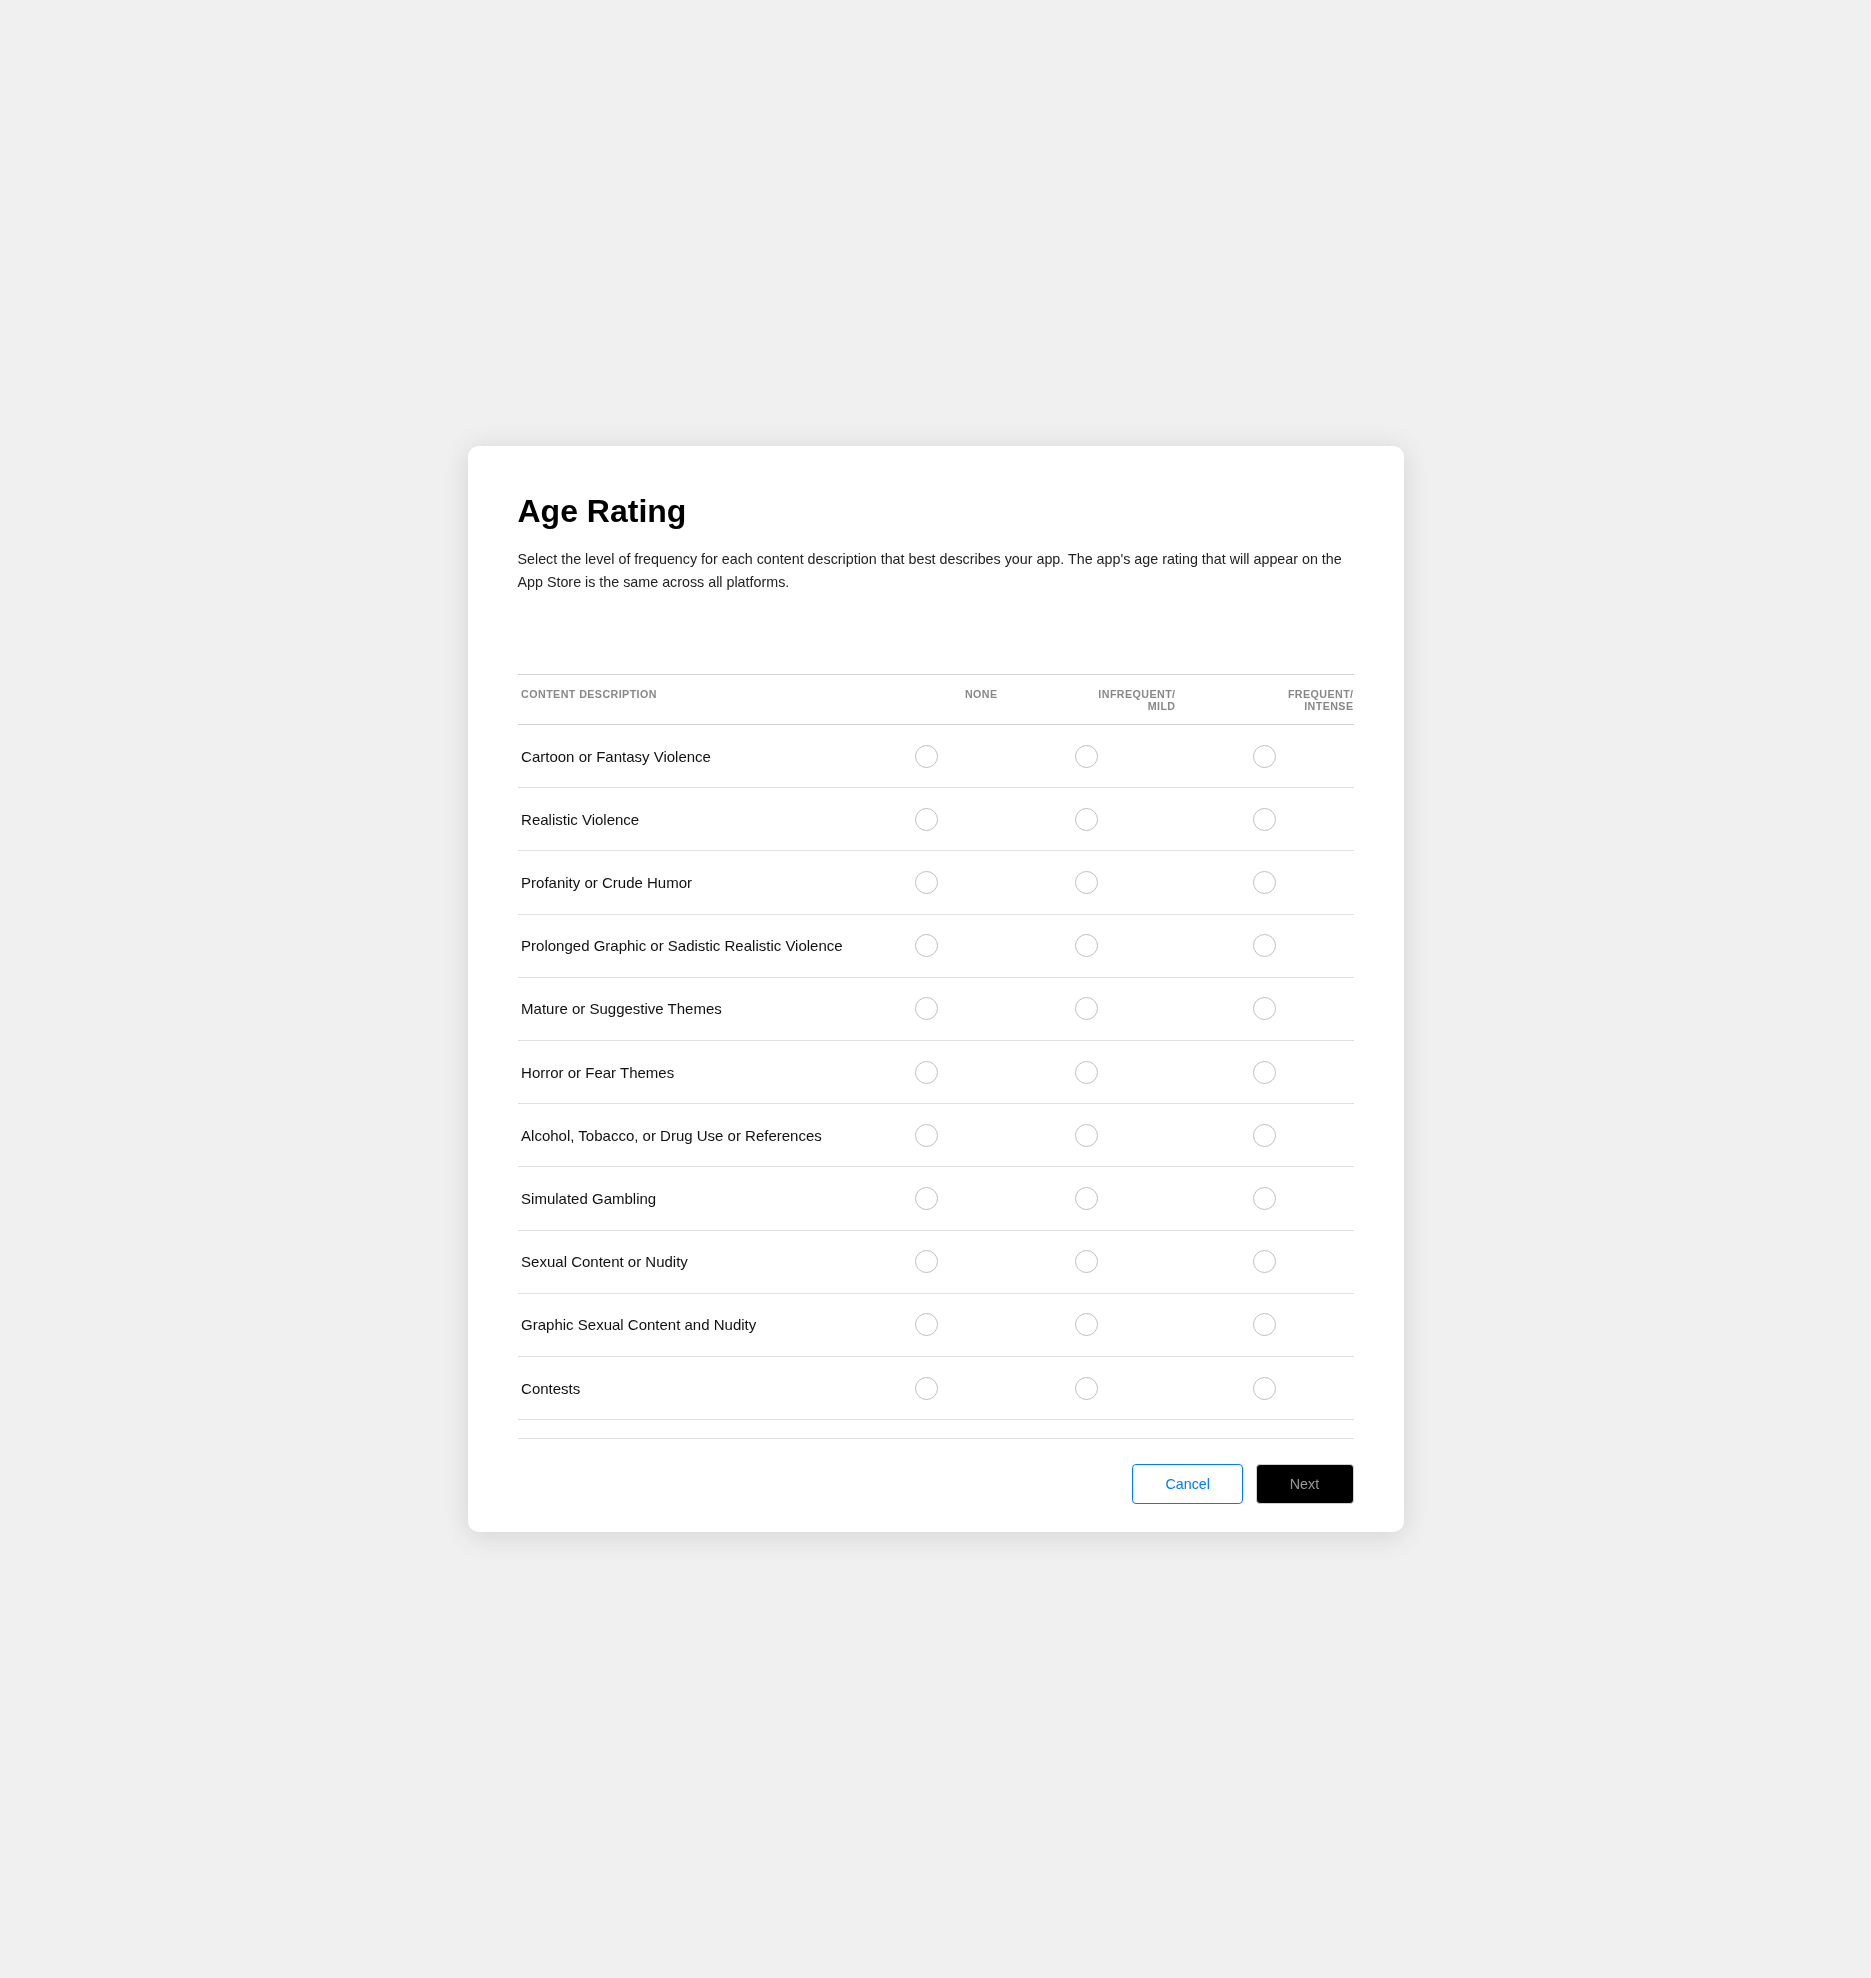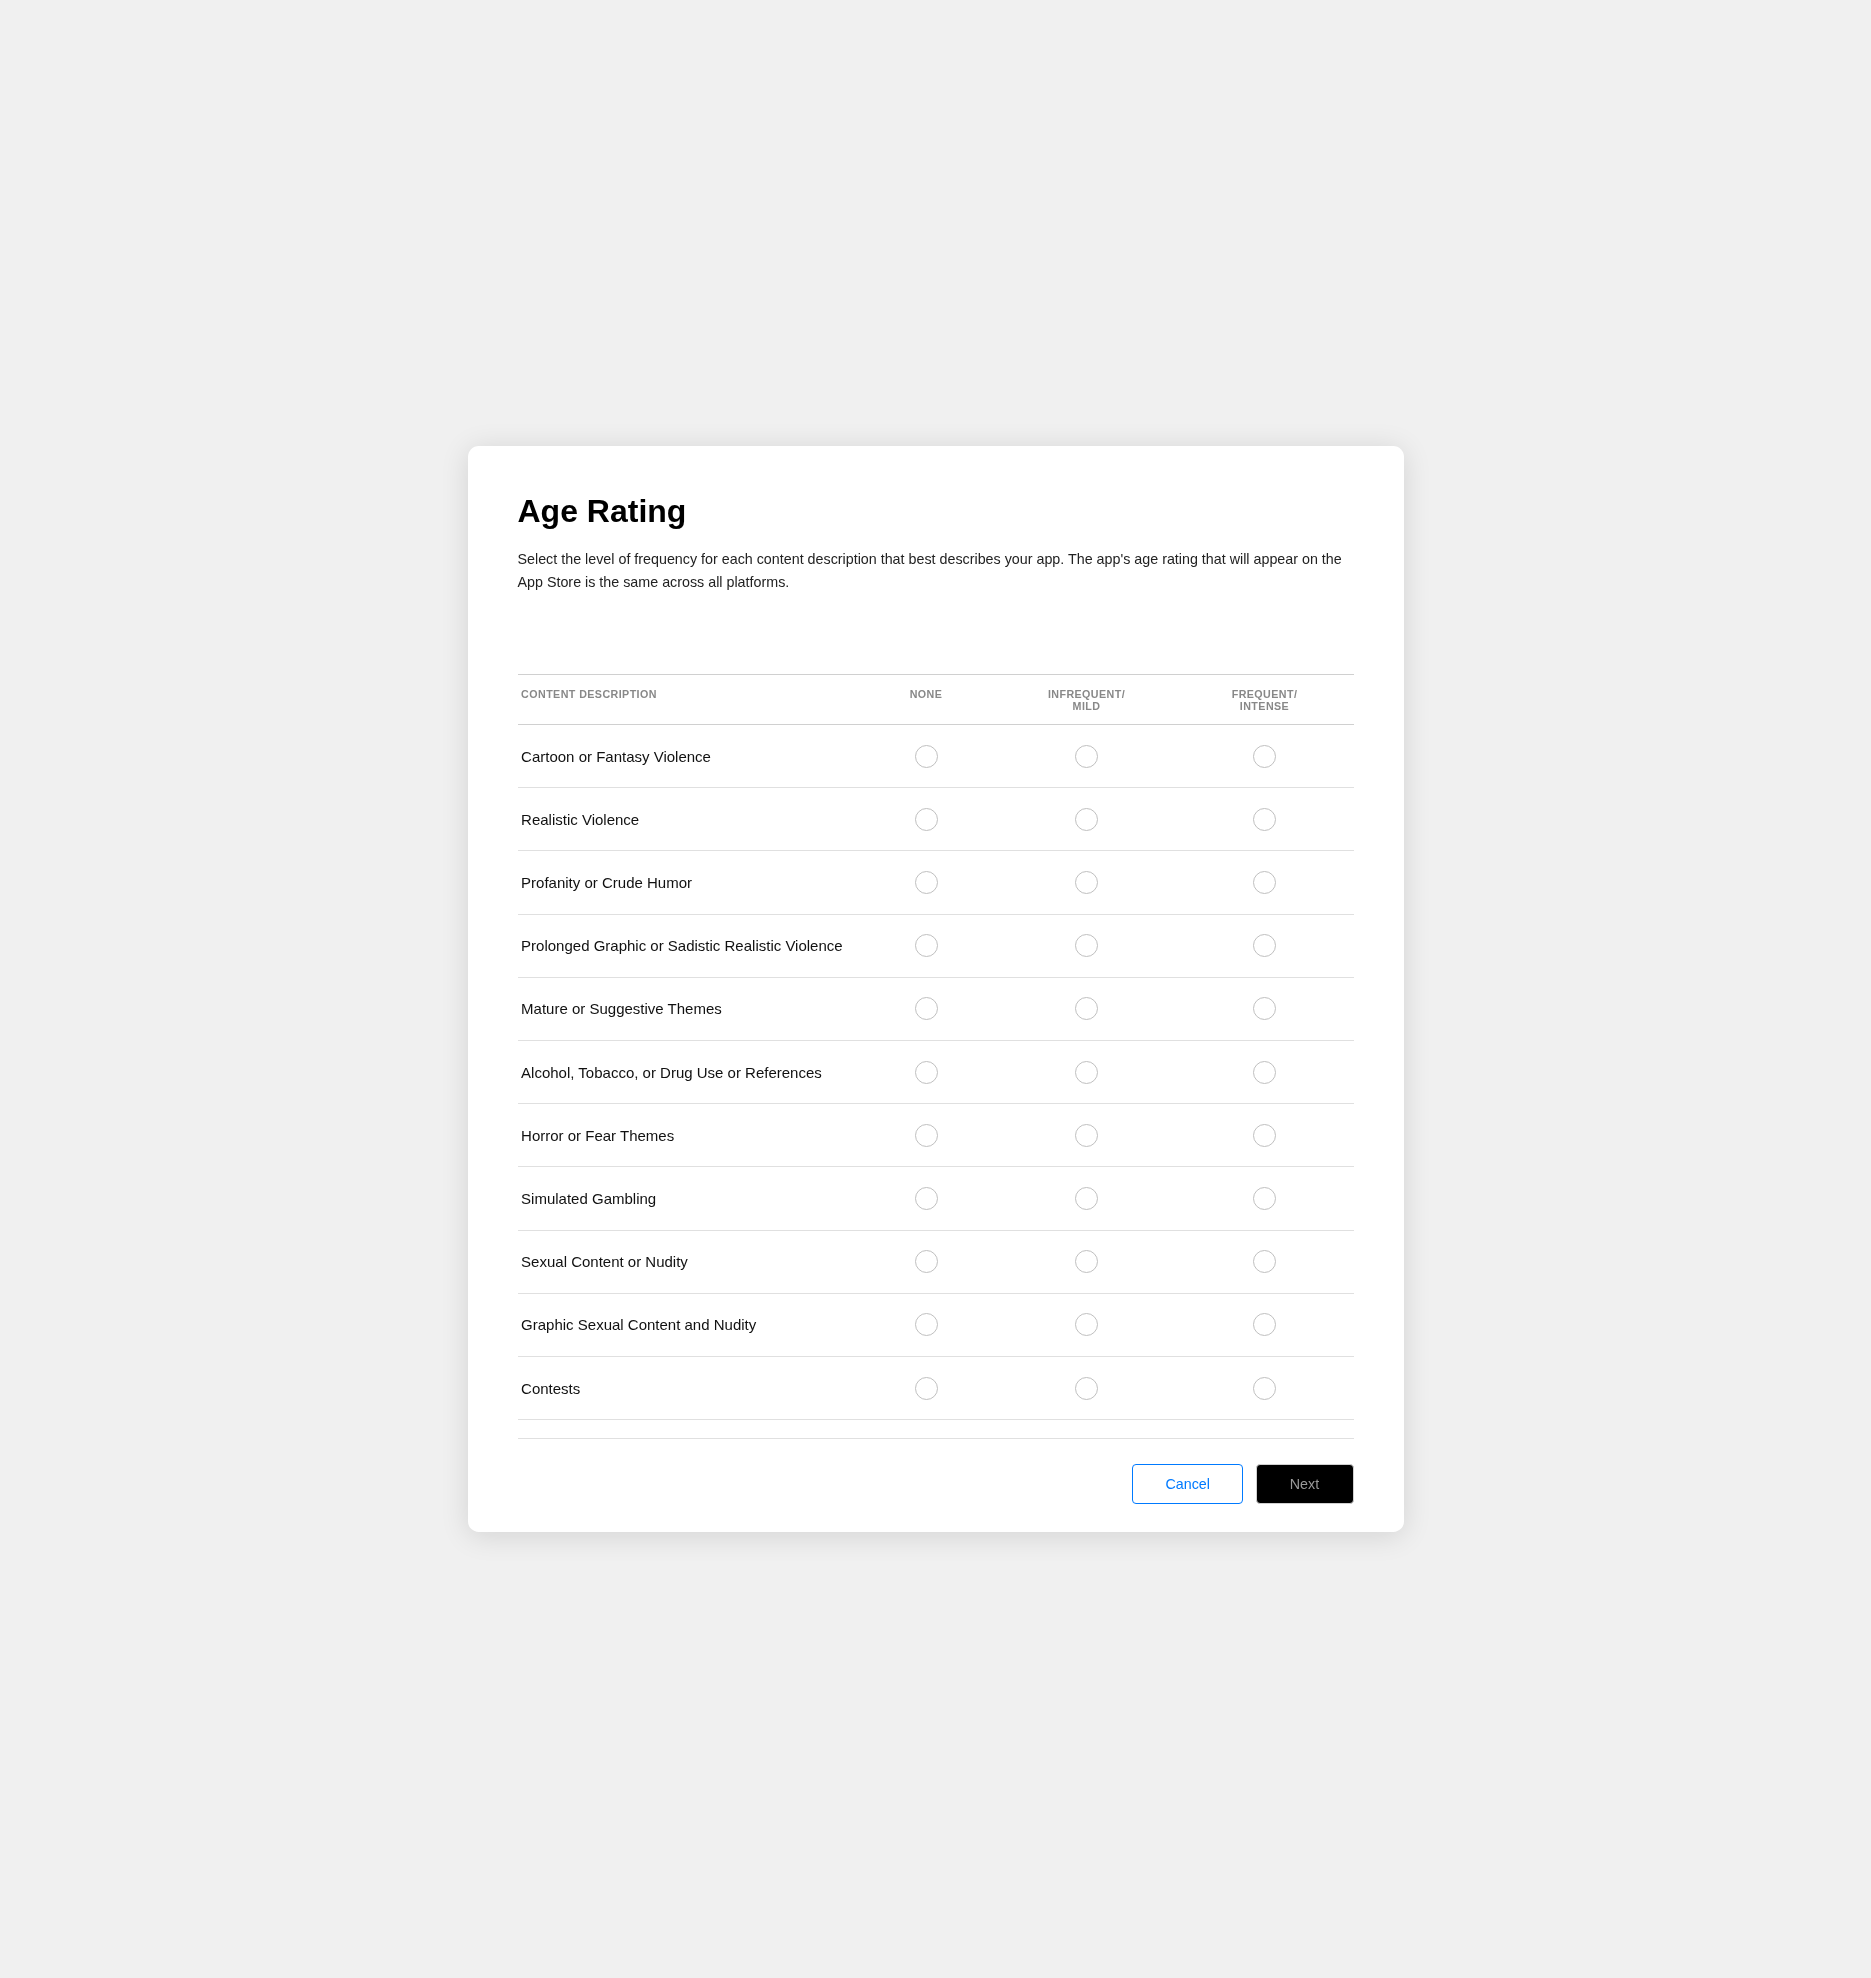--- a/index.html
+++ b/index.html
@@ -56,21 +56,21 @@
       border-top: 0.9px solid #d0d0d0;
       border-bottom: 0.9px solid #d0d0d0;
       padding: 12.5px 0;
     }
 
     .col-header {
       font-size: 10.7px;
       font-weight: 600;
       color: #888888;
       letter-spacing: 0.04em;
-      text-align: center;
+      text-align: right;
     }
 
     .col-header.left {
       text-align: left;
       padding-left: 3.6px;
     }
 
     .table-row {
       display: grid;
       grid-template-columns: 1fr 143px 178px 178px;
@@ -224,41 +224,41 @@
             <input type="radio" name="rating-mature-suggestive-themes" value="none" class="radio-btn" style="">
           </div>
           <div class="radio-cell">
             <input type="radio" name="rating-mature-suggestive-themes" value="infrequent_mild" class="radio-btn" style="">
           </div>
           <div class="radio-cell">
             <input type="radio" name="rating-mature-suggestive-themes" value="frequent_intense" class="radio-btn" style="">
           </div>
         </div>
         <div class="table-row">
+          <div class="row-label">Horror or Fear Themes</div>
+          <div class="radio-cell">
+            <input type="radio" name="rating-horror-fear-themes" value="none" class="radio-btn" style="">
+          </div>
+          <div class="radio-cell">
+            <input type="radio" name="rating-horror-fear-themes" value="infrequent_mild" class="radio-btn" style="">
+          </div>
+          <div class="radio-cell">
+            <input type="radio" name="rating-horror-fear-themes" value="frequent_intense" class="radio-btn" style="">
+          </div>
+        </div>
+        <div class="table-row">
           <div class="row-label">Alcohol, Tobacco, or Drug Use or References</div>
           <div class="radio-cell">
             <input type="radio" name="rating-alcohol-tobacco-drug" value="none" class="radio-btn" style="">
           </div>
           <div class="radio-cell">
             <input type="radio" name="rating-alcohol-tobacco-drug" value="infrequent_mild" class="radio-btn" style="">
           </div>
           <div class="radio-cell">
             <input type="radio" name="rating-alcohol-tobacco-drug" value="frequent_intense" class="radio-btn" style="">
-          </div>
-        </div>
-        <div class="table-row">
-          <div class="row-label">Horror or Fear Themes</div>
-          <div class="radio-cell">
-            <input type="radio" name="rating-horror-fear-themes" value="none" class="radio-btn" style="">
-          </div>
-          <div class="radio-cell">
-            <input type="radio" name="rating-horror-fear-themes" value="infrequent_mild" class="radio-btn" style="">
-          </div>
-          <div class="radio-cell">
-            <input type="radio" name="rating-horror-fear-themes" value="frequent_intense" class="radio-btn" style="">
           </div>
         </div>
         <div class="table-row">
           <div class="row-label">Simulated Gambling</div>
           <div class="radio-cell">
             <input type="radio" name="rating-simulated-gambling" value="none" class="radio-btn" style="">
           </div>
           <div class="radio-cell">
             <input type="radio" name="rating-simulated-gambling" value="infrequent_mild" class="radio-btn" style="">
           </div>

